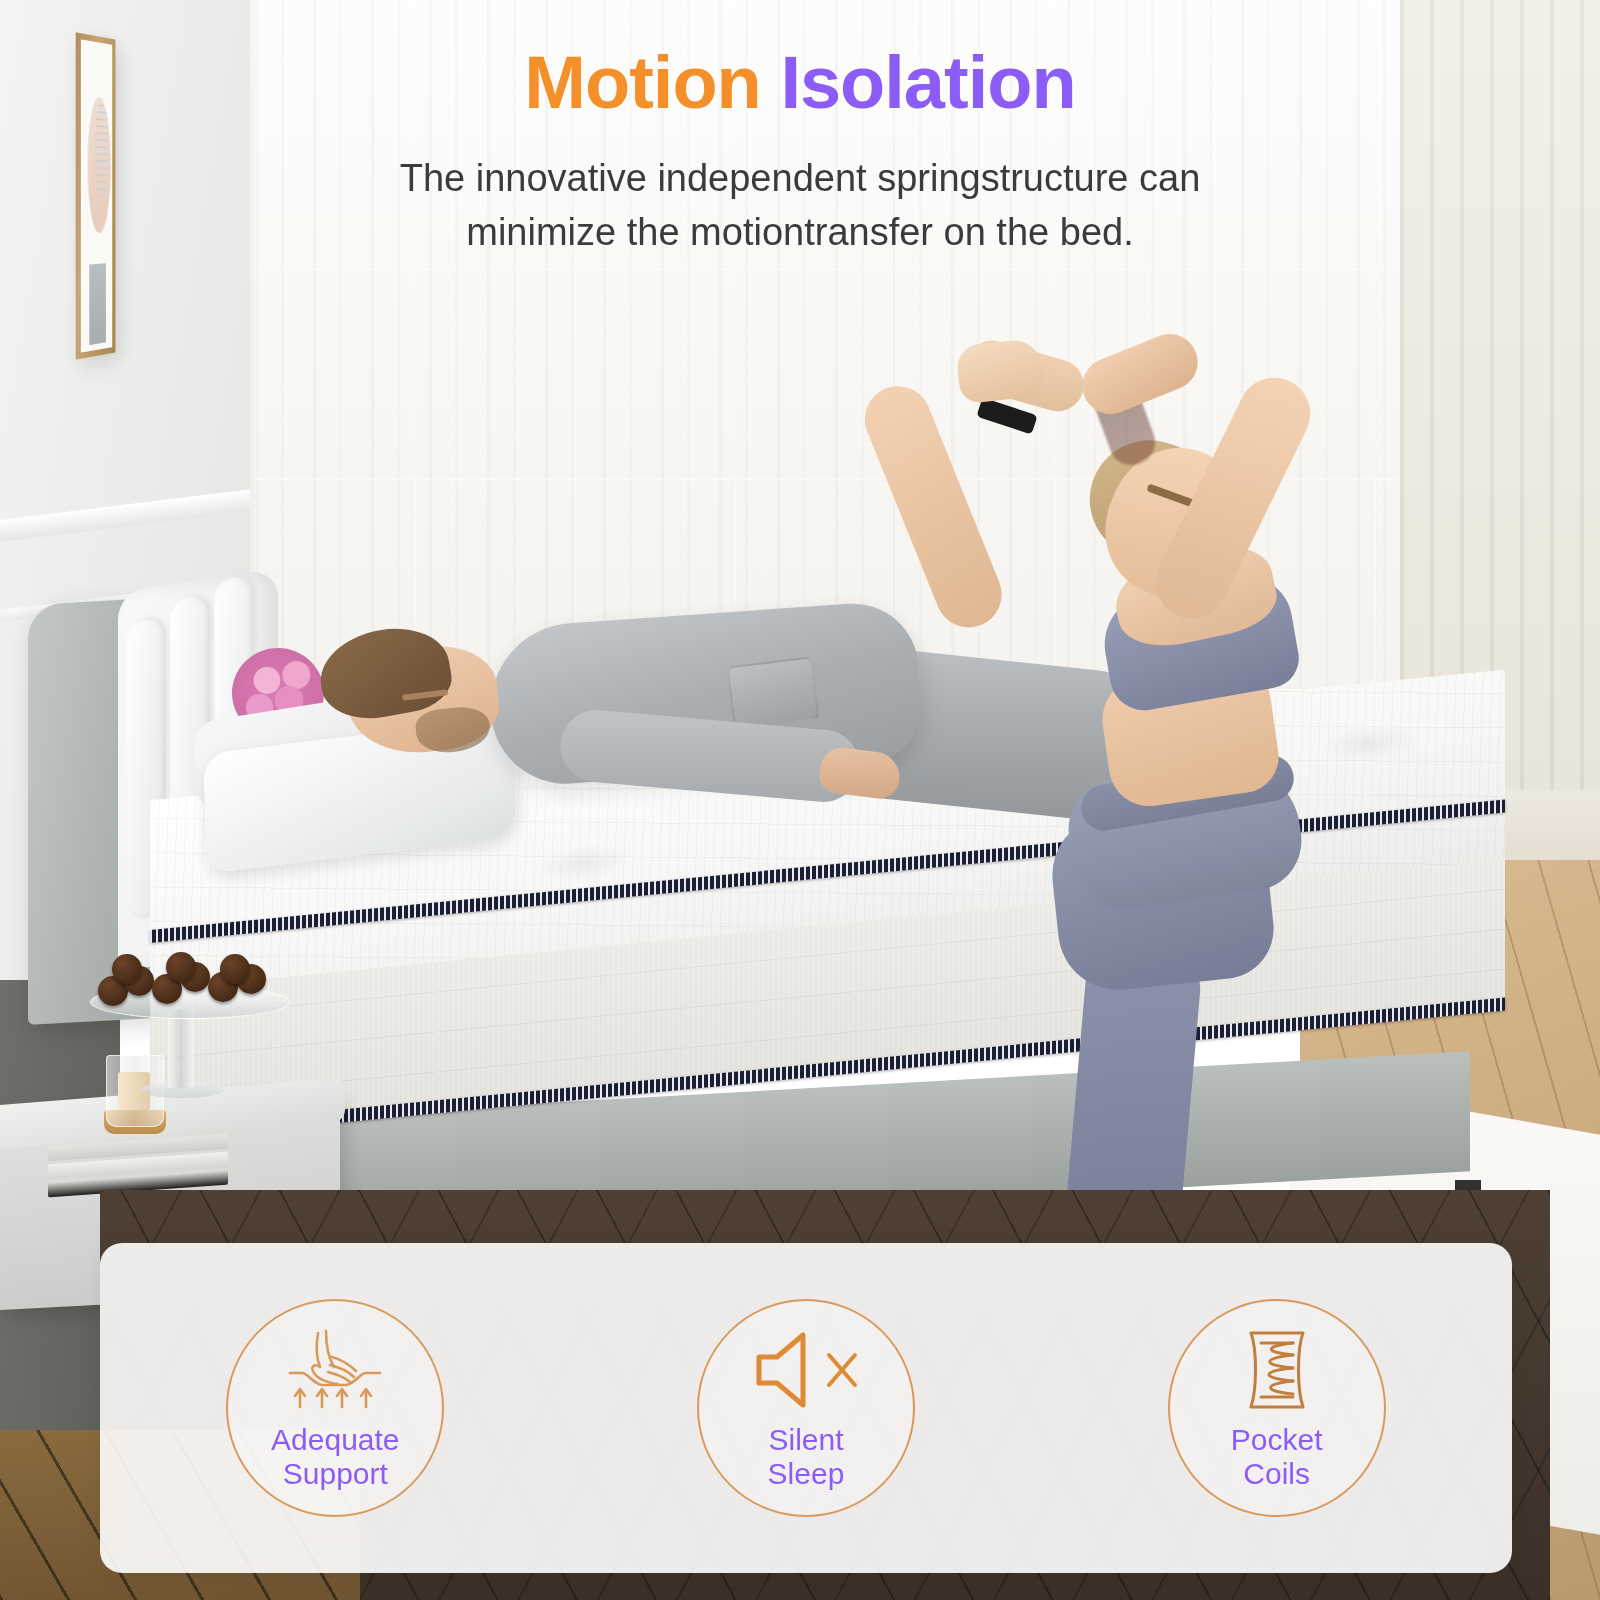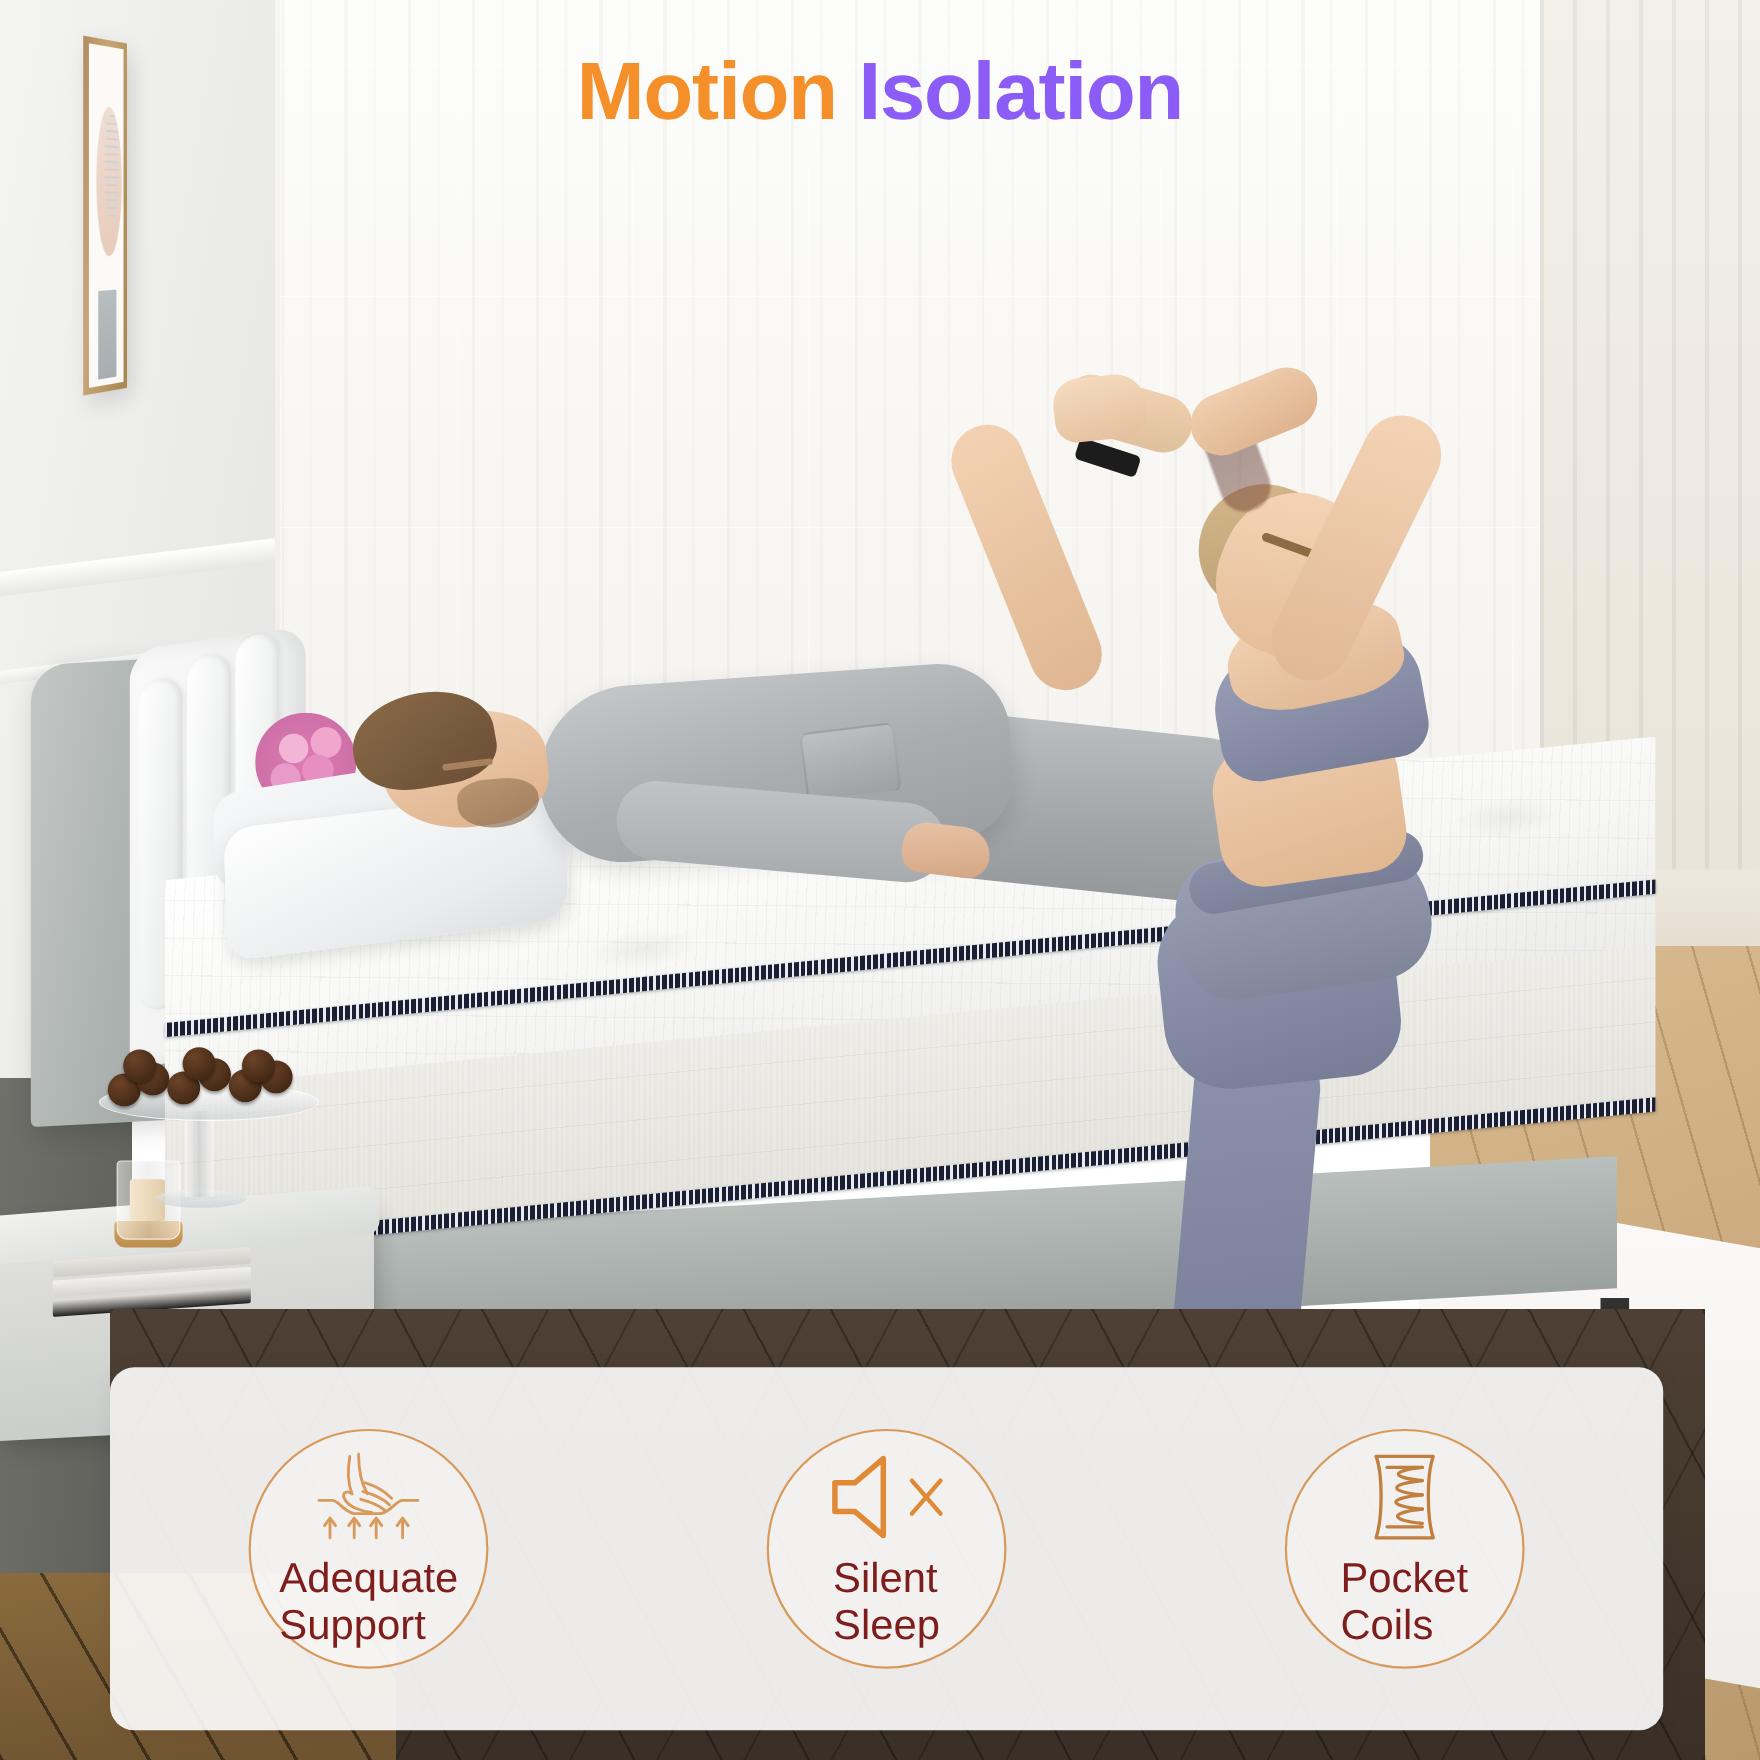--- a/index.html
+++ b/index.html
@@ -467,22 +467,22 @@
   }
   .feature {
     width:218px; height:218px; border-radius:50%;
     border:2px solid #d9995a;
     display:flex; flex-direction:column;
     align-items:center; justify-content:center;
     background:rgba(255,255,255,.30);
   }
   .feature .ficon { height:90px; display:flex; align-items:center; justify-content:center; }
   .feature .flabel {
-    margin-top:8px; text-align:left;
-    font-size:38px; line-height:1.14; color:#7f1d1d; font-weight:400;
+    margin-top:8px; text-align:center;
+    font-size:30px; line-height:1.14; color:#8b5cf6; font-weight:400;
   }
   .flabel span { display:block; }
 </style>
 </head>
 <body>
 
 <div class="stage">
 
   <div class="wall-left"></div>
   <div class="wainscot"></div>
@@ -590,20 +590,24 @@
     <div class="truffle" style="left:124px; top:-6px;"></div>
   </div>
 
   <div class="floor-mid"></div>
   <div class="floor-left-dark"></div>
 
   <div class="headline">
     <span class="hl-accent">Motion</span>
     <span> </span>
     <span class="hl-main">Isolation</span>
+  </div>
+  <div class="subhead">
+    <div>The innovative independent springstructure can</div>
+    <div>minimize the motiontransfer on the bed.</div>
   </div>
 
   <div class="feature-panel">
 
     <div class="feature">
       <div class="ficon">
         <svg width="110" height="86" viewBox="0 0 110 86" fill="none" stroke="#d9995a" stroke-width="2.6" stroke-linecap="round" stroke-linejoin="round">
           <path d="M10 46 H22 C28 46 32 56 42 58 H66 C76 56 80 46 86 46 H100"></path>
           <path d="M38 6 C36 18 36 30 40 40"></path>
           <path d="M46 4 C46 18 48 30 54 40"></path>

